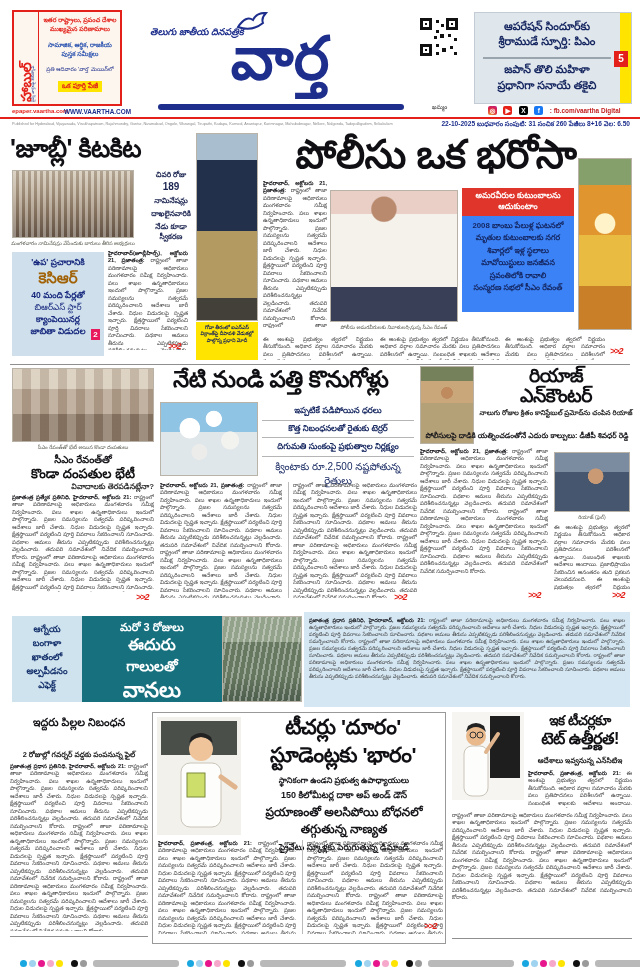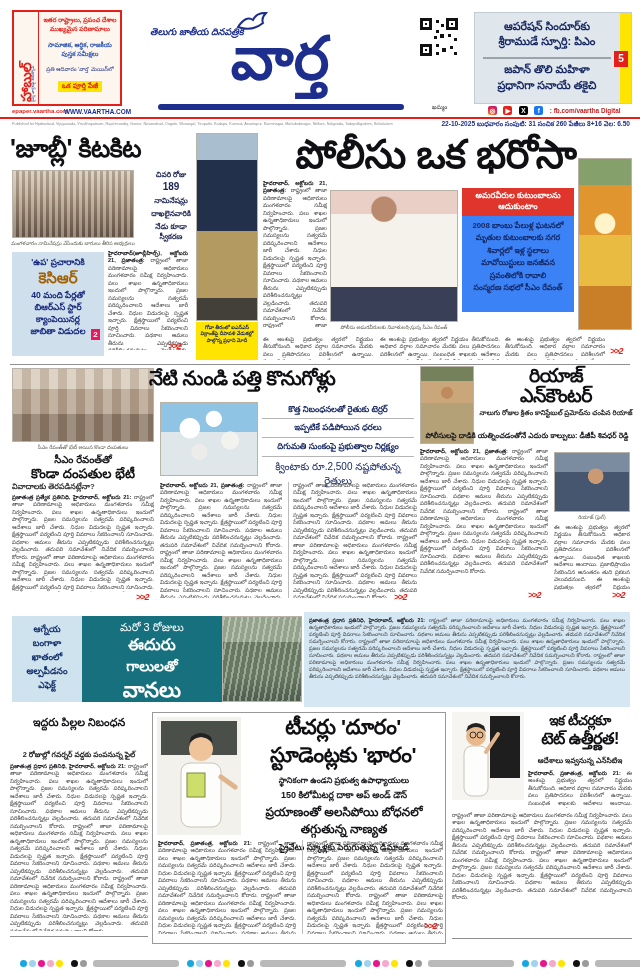--- a/index.html
+++ b/index.html
@@ -122,21 +122,21 @@
     <div>నామినేషన్లు</div>
     <div style="margin-top:4px">దాఖలైనవారికి</div>
     <div style="margin-top:4px">నేడు కూడా</div>
     <div style="">స్వీకరణ</div>
   </div>
 
   <div class="abs" style="left:12px;top:252px;width:92px;height:104px;background:#cfe0ec;box-sizing:border-box;padding:5px 3px;text-align:center">
     <div style="color:#16277d;font-weight:bold;font-size:8.6px">'ఉప' ప్రచారానికి</div>
     <div style="color:#a16207;font-weight:900;font-size:15px">కెసిఆర్</div>
     <div style="color:#16277d;font-weight:bold;font-size:8.6px">40 మంది పేర్లతో</div>
-    <div style="color:#16277d;font-weight:bold;font-size:8.6px">బిఆర్ఎస్ స్టార్</div>
+    <div style="color:#16277d;font-weight:normal;font-size:8.6px">బిఆర్ఎస్ స్టార్</div>
     <div style="color:#16277d;font-weight:bold;font-size:8.6px">క్యాంపెయినర్ల</div>
     <span style="position:absolute;right:4px;bottom:16px;width:9px;height:11px;background:#e8195c;color:#fff;font-weight:900;font-size:8px;line-height:11px">2</span>
     <div style="color:#16277d;font-weight:bold;font-size:8.6px">జాబితా విడుదల</div>
   </div>
   <div class="abs bodytxt" style="left:108px;top:250px;width:80px;height:100px">
     <span class="dl">హైదరాబాద్(జూబ్లీహిల్స్), అక్టోబరు 21, ప్రజాతంత్ర:</span>
     <span>రాష్ట్రంలో తాజా పరిణామాలపై అధికారులు మంగళవారం సమీక్ష నిర్వహించారు. పలు శాఖల ఉన్నతాధికారులు ఇందులో పాల్గొన్నారు. ప్రజల సమస్యలను సత్వరమే పరిష్కరించాలని ఆదేశాలు జారీ చేశారు. నిధుల విడుదలపై స్పష్టత ఇచ్చారు. క్షేత్రస్థాయిలో పర్యటించి పూర్తి వివరాలు సేకరించాలని సూచించారు. పథకాల అమలు తీరును ఎప్పటికప్పుడు పరిశీలించనున్నట్లు వెల్లడించారు. తదుపరి సమావేశంలో నివేదిక సమర్పించాలని కోరారు. రాష్ట్రంలో తాజా పరిణామాలపై అధికారులు మంగళవారం సమీక్ష నిర్వహించారు. పలు శాఖల ఉన్నతాధికారులు ఇందులో పాల్గొన్నారు. ప్రజల సమస్యలను సత్వరమే పరిష్కరించాలని ఆదేశాలు జారీ చేశారు. నిధుల విడుదలపై స్పష్టత ఇచ్చారు. క్షేత్రస్థాయిలో పర్యటించి పూర్తి వివరాలు సేకరించాలని సూచించారు. పథకాల అమలు తీరును ఎప్పటికప్పుడు పరిశీలించనున్నట్లు వెల్లడించారు. తదుపరి సమావేశంలో నివేదిక సమర్పించాలని కోరారు. </span>
   </div>
   <div class="abs cont" style="left:168px;top:341px">&gt;&gt;2</div>
 
@@ -174,32 +174,32 @@
   <div class="abs bodytxt" style="left:380px;top:336px;width:120px;height:24px"><span>ఈ అంశంపై ప్రభుత్వం త్వరలో నిర్ణయం తీసుకోనుంది. అధికార వర్గాల సమాచారం మేరకు పలు ప్రతిపాదనలు పరిశీలనలో ఉన్నాయి. సంబంధిత శాఖలకు ఆదేశాలు అందాయి. ప్రజాభిప్రాయం సేకరించిన అనంతరం తుది ప్రకటన వెలువడనుంది. </span></div>
   <div class="abs bodytxt" style="left:505px;top:336px;width:100px;height:24px"><span>ఈ అంశంపై ప్రభుత్వం త్వరలో నిర్ణయం తీసుకోనుంది. అధికార వర్గాల సమాచారం మేరకు పలు ప్రతిపాదనలు పరిశీలనలో ఉన్నాయి. సంబంధిత శాఖలకు ఆదేశాలు అందాయి. ప్రజాభిప్రాయం సేకరించిన అనంతరం తుది ప్రకటన వెలువడనుంది. </span></div>
   <div class="abs cont" style="left:610px;top:346px">&gt;&gt;2</div>
 
   <div class="abs hr" style="left:10px;top:364px;width:620px"></div>
 
   <div class="abs photo ph-group" style="left:12px;top:368px;width:142px;height:74px"></div>
   <div class="abs cap" style="left:12px;top:444px;width:142px">సీఎం రేవంత్‌తో భేటీ అయిన కొండా దంపతులు</div>
   <div class="abs" style="left:12px;top:454px;width:142px;text-align:center;font-weight:900;font-size:10px;color:#15151a">సీఎం రేవంత్‌తో</div>
   <div class="abs" style="left:12px;top:466px;width:142px;text-align:center;font-weight:900;font-size:13px;color:#0f0f12">కొండా దంపతుల భేటీ</div>
-  <div class="abs" style="left:12px;top:482px;width:142px;text-align:left;font-weight:bold;font-size:7.8px;color:#333">వివాదాలకు తెరపడినట్లేనా?</div>
+  <div class="abs" style="left:12px;top:482px;width:142px;text-align:right;font-weight:bold;font-size:7.8px;color:#333">వివాదాలకు తెరపడినట్లేనా?</div>
   <div class="abs bodytxt" style="left:12px;top:494px;width:142px;height:98px">
     <span class="dl">ప్రజాతంత్ర ప్రత్యేక ప్రతినిధి, హైదరాబాద్, అక్టోబరు 21:</span>
     <span>రాష్ట్రంలో తాజా పరిణామాలపై అధికారులు మంగళవారం సమీక్ష నిర్వహించారు. పలు శాఖల ఉన్నతాధికారులు ఇందులో పాల్గొన్నారు. ప్రజల సమస్యలను సత్వరమే పరిష్కరించాలని ఆదేశాలు జారీ చేశారు. నిధుల విడుదలపై స్పష్టత ఇచ్చారు. క్షేత్రస్థాయిలో పర్యటించి పూర్తి వివరాలు సేకరించాలని సూచించారు. పథకాల అమలు తీరును ఎప్పటికప్పుడు పరిశీలించనున్నట్లు వెల్లడించారు. తదుపరి సమావేశంలో నివేదిక సమర్పించాలని కోరారు. రాష్ట్రంలో తాజా పరిణామాలపై అధికారులు మంగళవారం సమీక్ష నిర్వహించారు. పలు శాఖల ఉన్నతాధికారులు ఇందులో పాల్గొన్నారు. ప్రజల సమస్యలను సత్వరమే పరిష్కరించాలని ఆదేశాలు జారీ చేశారు. నిధుల విడుదలపై స్పష్టత ఇచ్చారు. క్షేత్రస్థాయిలో పర్యటించి పూర్తి వివరాలు సేకరించాలని సూచించారు. పథకాల అమలు తీరును ఎప్పటికప్పుడు పరిశీలించనున్నట్లు వెల్లడించారు. తదుపరి సమావేశంలో నివేదిక సమర్పించాలని కోరారు. </span>
   </div>
   <div class="abs cont" style="left:136px;top:592px">&gt;&gt;2</div>
 
-  <div class="abs hl" style="left:149px;top:368px;width:258px;font-size:20px">నేటి నుండి పత్తి కొనుగోళ్లు</div>
+  <div class="abs hl" style="left:173px;top:368px;width:258px;font-size:23px">నేటి నుండి పత్తి కొనుగోళ్లు</div>
   <div class="abs photo ph-cotton" style="left:160px;top:402px;width:98px;height:74px"></div>
   <div class="abs" style="left:262px;top:402px;width:152px;text-align:center">
+    <div class="subrule" style="color:#14255f;font-weight:bold;font-size:8.4px;padding:3px 0">ఇప్పటికే పడిపోయిన ధరలు</div>
     <div class="subrule" style="color:#14255f;font-weight:bold;font-size:8.4px;padding:2px 0">కొత్త నిబంధనలతో రైతుకు టెర్రర్</div>
-    <div class="subrule" style="color:#14255f;font-weight:bold;font-size:8.4px;padding:3px 0">ఇప్పటికే పడిపోయిన ధరలు</div>
     <div class="subrule" style="color:#14255f;font-weight:bold;font-size:8.4px;padding:3px 0">దిగుమతి సుంకంపై ప్రభుత్వాల నిర్లక్ష్యం</div>
     <div style="color:#14255f;font-weight:400;font-size:10px;padding:4px 0">క్వింటాకు రూ.2,500 నష్టపోతున్న రైతులు</div>
   </div>
   <div class="abs bodytxt" style="left:160px;top:482px;width:122px;height:116px">
     <span class="dl">హైదరాబాద్, అక్టోబరు 21, ప్రజాతంత్ర:</span>
     <span>రాష్ట్రంలో తాజా పరిణామాలపై అధికారులు మంగళవారం సమీక్ష నిర్వహించారు. పలు శాఖల ఉన్నతాధికారులు ఇందులో పాల్గొన్నారు. ప్రజల సమస్యలను సత్వరమే పరిష్కరించాలని ఆదేశాలు జారీ చేశారు. నిధుల విడుదలపై స్పష్టత ఇచ్చారు. క్షేత్రస్థాయిలో పర్యటించి పూర్తి వివరాలు సేకరించాలని సూచించారు. పథకాల అమలు తీరును ఎప్పటికప్పుడు పరిశీలించనున్నట్లు వెల్లడించారు. తదుపరి సమావేశంలో నివేదిక సమర్పించాలని కోరారు. రాష్ట్రంలో తాజా పరిణామాలపై అధికారులు మంగళవారం సమీక్ష నిర్వహించారు. పలు శాఖల ఉన్నతాధికారులు ఇందులో పాల్గొన్నారు. ప్రజల సమస్యలను సత్వరమే పరిష్కరించాలని ఆదేశాలు జారీ చేశారు. నిధుల విడుదలపై స్పష్టత ఇచ్చారు. క్షేత్రస్థాయిలో పర్యటించి పూర్తి వివరాలు సేకరించాలని సూచించారు. పథకాల అమలు తీరును ఎప్పటికప్పుడు పరిశీలించనున్నట్లు వెల్లడించారు. తదుపరి సమావేశంలో నివేదిక సమర్పించాలని కోరారు. </span>
   </div>
   <div class="abs bodytxt" style="left:288px;top:482px;width:124px;height:116px;border-left:1px solid #bbb;padding-left:4px">
     <span>రాష్ట్రంలో తాజా పరిణామాలపై అధికారులు మంగళవారం సమీక్ష నిర్వహించారు. పలు శాఖల ఉన్నతాధికారులు ఇందులో పాల్గొన్నారు. ప్రజల సమస్యలను సత్వరమే పరిష్కరించాలని ఆదేశాలు జారీ చేశారు. నిధుల విడుదలపై స్పష్టత ఇచ్చారు. క్షేత్రస్థాయిలో పర్యటించి పూర్తి వివరాలు సేకరించాలని సూచించారు. పథకాల అమలు తీరును ఎప్పటికప్పుడు పరిశీలించనున్నట్లు వెల్లడించారు. తదుపరి సమావేశంలో నివేదిక సమర్పించాలని కోరారు. రాష్ట్రంలో తాజా పరిణామాలపై అధికారులు మంగళవారం సమీక్ష నిర్వహించారు. పలు శాఖల ఉన్నతాధికారులు ఇందులో పాల్గొన్నారు. ప్రజల సమస్యలను సత్వరమే పరిష్కరించాలని ఆదేశాలు జారీ చేశారు. నిధుల విడుదలపై స్పష్టత ఇచ్చారు. క్షేత్రస్థాయిలో పర్యటించి పూర్తి వివరాలు సేకరించాలని సూచించారు. పథకాల అమలు తీరును ఎప్పటికప్పుడు పరిశీలించనున్నట్లు వెల్లడించారు. తదుపరి సమావేశంలో నివేదిక సమర్పించాలని కోరారు. </span>
   </div>
@@ -223,21 +223,21 @@
   <div class="abs cont" style="left:612px;top:590px">&gt;&gt;2</div>
 
   <div class="abs" style="left:12px;top:616px;width:70px;height:86px;background:#cfe3ee;box-sizing:border-box;padding-top:7px;text-align:center;color:#14306b;font-weight:bold;font-size:9px;line-height:1.55">
     <div>ఆగ్నేయ</div>
     <div>బంగాళా</div>
     <div>ఖాతంలో</div>
     <div>అల్పపీడనం</div>
     <div>ఎఫెక్ట్</div>
   </div>
   <div class="abs" style="left:82px;top:616px;width:140px;height:86px;background:#17707e;color:#fff;text-align:center;box-sizing:border-box;padding-top:5px">
-    <div style="font-weight:normal;font-size:11px">మరో 3 రోజులు</div>
+    <div style="font-weight:bold;font-size:11px">మరో 3 రోజులు</div>
     <div style="font-weight:900;font-size:16px">ఈదురు</div>
     <div style="font-weight:900;font-size:14px">గాలులతో</div>
     <div style="font-weight:900;font-size:21px">వానలు</div>
   </div>
   <div class="abs photo ph-rain" style="left:222px;top:616px;width:80px;height:86px"></div>
   <div class="abs bodytxt" style="left:304px;top:612px;width:326px;height:95px;background:#d5e7f3;box-sizing:border-box;padding:5px;font-size:5.2px">
     <span class="dl">ప్రజాతంత్ర ప్రధాన ప్రతినిధి, హైదరాబాద్, అక్టోబరు 21:</span>
     <span>రాష్ట్రంలో తాజా పరిణామాలపై అధికారులు మంగళవారం సమీక్ష నిర్వహించారు. పలు శాఖల ఉన్నతాధికారులు ఇందులో పాల్గొన్నారు. ప్రజల సమస్యలను సత్వరమే పరిష్కరించాలని ఆదేశాలు జారీ చేశారు. నిధుల విడుదలపై స్పష్టత ఇచ్చారు. క్షేత్రస్థాయిలో పర్యటించి పూర్తి వివరాలు సేకరించాలని సూచించారు. పథకాల అమలు తీరును ఎప్పటికప్పుడు పరిశీలించనున్నట్లు వెల్లడించారు. తదుపరి సమావేశంలో నివేదిక సమర్పించాలని కోరారు. రాష్ట్రంలో తాజా పరిణామాలపై అధికారులు మంగళవారం సమీక్ష నిర్వహించారు. పలు శాఖల ఉన్నతాధికారులు ఇందులో పాల్గొన్నారు. ప్రజల సమస్యలను సత్వరమే పరిష్కరించాలని ఆదేశాలు జారీ చేశారు. నిధుల విడుదలపై స్పష్టత ఇచ్చారు. క్షేత్రస్థాయిలో పర్యటించి పూర్తి వివరాలు సేకరించాలని సూచించారు. పథకాల అమలు తీరును ఎప్పటికప్పుడు పరిశీలించనున్నట్లు వెల్లడించారు. తదుపరి సమావేశంలో నివేదిక సమర్పించాలని కోరారు. రాష్ట్రంలో తాజా పరిణామాలపై అధికారులు మంగళవారం సమీక్ష నిర్వహించారు. పలు శాఖల ఉన్నతాధికారులు ఇందులో పాల్గొన్నారు. ప్రజల సమస్యలను సత్వరమే పరిష్కరించాలని ఆదేశాలు జారీ చేశారు. నిధుల విడుదలపై స్పష్టత ఇచ్చారు. క్షేత్రస్థాయిలో పర్యటించి పూర్తి వివరాలు సేకరించాలని సూచించారు. పథకాల అమలు తీరును ఎప్పటికప్పుడు పరిశీలించనున్నట్లు వెల్లడించారు. తదుపరి సమావేశంలో నివేదిక సమర్పించాలని కోరారు. </span>
   </div>
 

